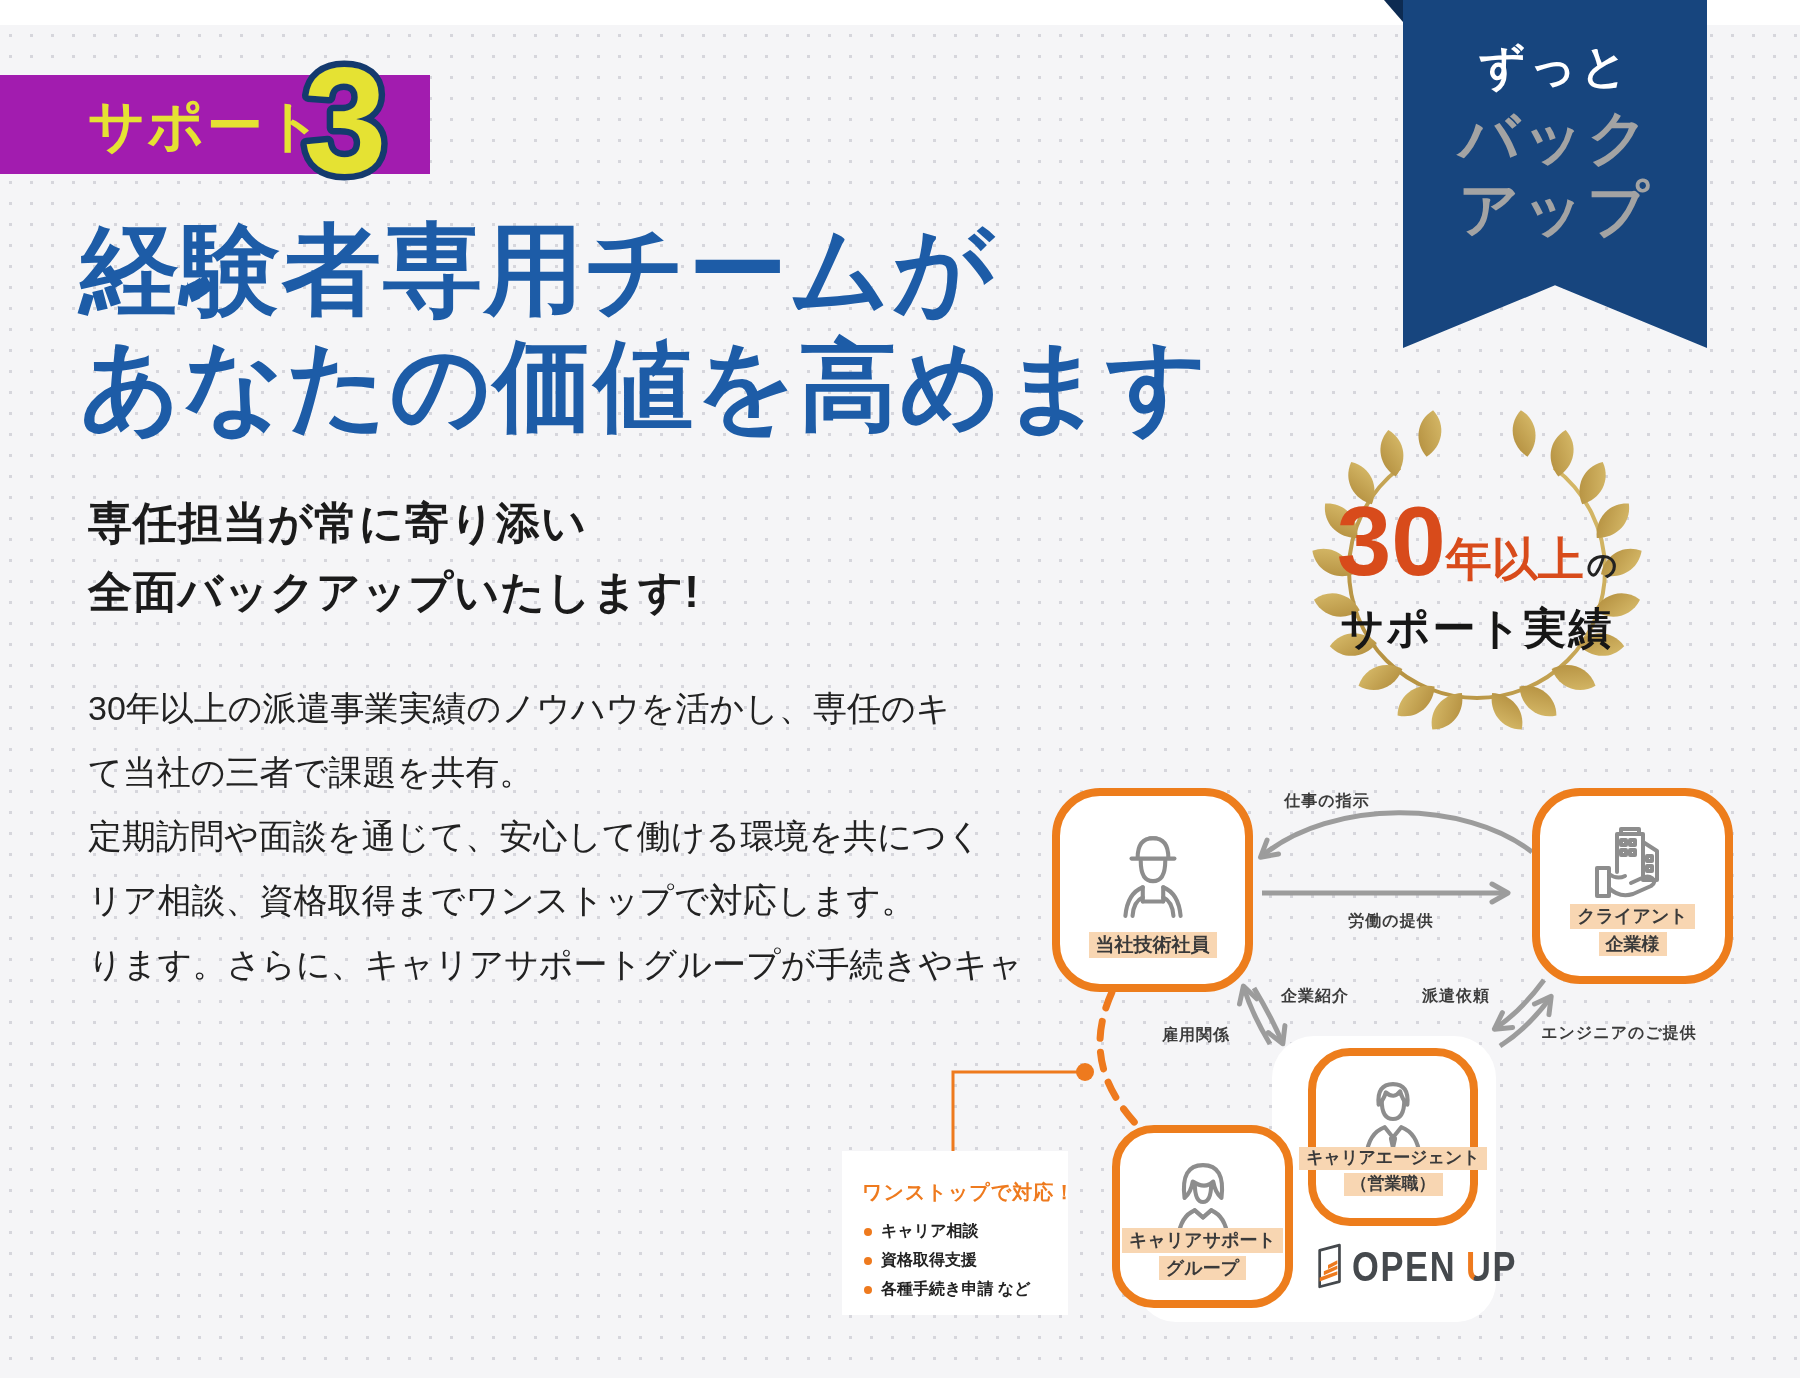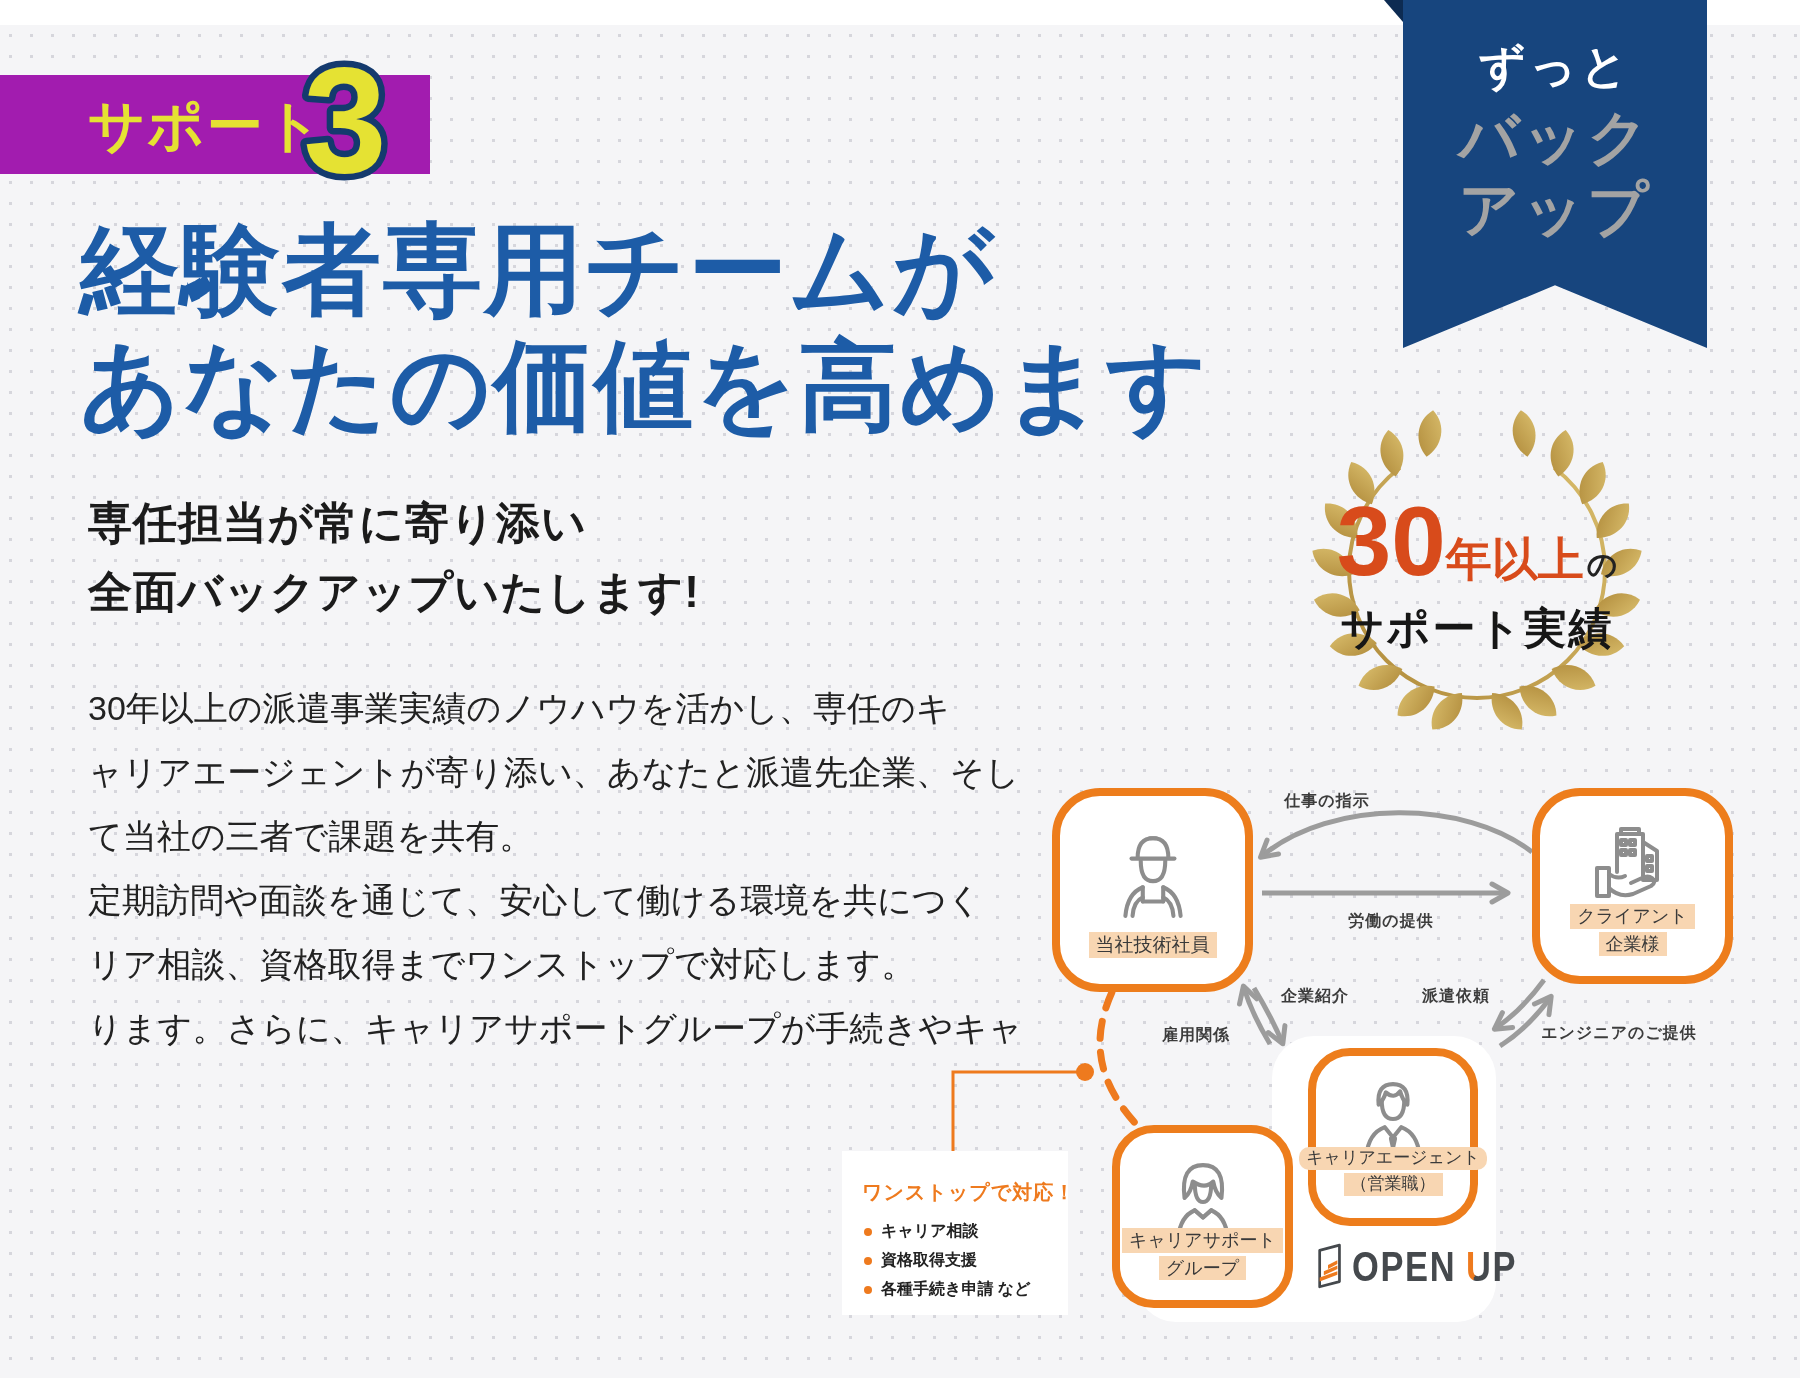--- a/index.html
+++ b/index.html
@@ -68,21 +68,21 @@
   .diagram-svg{position:absolute;left:0;top:0;z-index:2;pointer-events:none;}
   .card{
     position:absolute;background:#ffffff;border:8px solid #ed7d1c;box-sizing:border-box;z-index:3;
   }
   .card .cicon{position:absolute;left:50%;transform:translateX(-50%);}
   .card-labels{
     position:absolute;left:50%;transform:translateX(-50%);width:220px;text-align:center;z-index:4;
   }
   .tag{
     display:inline-block;background:#f8d6b2;padding:0 7px;margin-top:3px;
-    font-weight:400;color:#3a3a3a;line-height:1.35;white-space:nowrap;
+    font-weight:700;color:#3a3a3a;line-height:1.35;white-space:nowrap;
   }
   .card-engineer{left:1052px;top:788px;width:201px;height:204px;border-radius:48px;}
   .card-client{left:1532px;top:788px;width:201px;height:196px;border-radius:48px;}
   .card-agent{left:1308px;top:1048px;width:170px;height:178px;border-radius:42px;}
   .card-support{left:1112px;top:1125px;width:181px;height:183px;border-radius:42px;}
   .alabel{
     position:absolute;transform:translate(-50%,-50%);z-index:4;
     font-size:16px;font-weight:700;color:#3c3c3c;letter-spacing:1px;white-space:nowrap;
   }
   .lbl-work{left:1327px;top:801px;}
@@ -135,21 +135,20 @@
   <h1 class="title" style="margin:0;">
     <div>経験者専用チームが</div>
     <div>あなたの価値を高めます</div>
   </h1>
   <h2 class="subtitle" style="margin:0;">
     <div>専任担当が常に寄り添い</div>
     <div>全面バックアップいたします!</div>
   </h2>
   <div class="bodytext">
     <div>30年以上の派遣事業実績のノウハウを活かし、専任のキ</div>
-    <div>ャリアエージェントが寄り添い、あなたと派遣先企業、そし</div>
     <div>て当社の三者で課題を共有。</div>
     <div>定期訪問や面談を通じて、安心して働ける環境を共につく</div>
     <div>リア相談、資格取得までワンストップで対応します。</div>
     <div>ります。さらに、キャリアサポートグループが手続きやキャ</div>
   </div>
 
   <svg class="wreath" width="360" height="370" viewBox="1300 395 360 370">
     <defs>
       <linearGradient id="gg" x1="0" y1="1" x2="1" y2="0">
         <stop offset="0" stop-color="#b18c3c"></stop>
@@ -261,21 +260,21 @@
   <div class="card card-agent">
     <svg class="cicon" style="top:22px;" width="66" height="82" viewBox="0 0 64 80">
       <g class="icon-stroke">
         <path d="M18 26 Q16 6 32 6 Q48 6 46 26 Q41 21 39 13 Q33 21 25 14 Q23 21 18 26"></path>
         <path d="M21 22 Q21 40 32 40 Q43 40 43 22"></path>
         <path d="M6 76 Q8 54 24 48 L32 58 L40 48 Q56 54 58 76"></path>
         <path d="M30 59 L32 68 L34 59"></path>
       </g>
     </svg>
     <div class="card-labels" style="bottom:22px;">
-      <span class="tag" style="font-size:17px;border-radius:10px;">キャリアエージェント</span><br>
+      <span class="tag" style="font-size:17px;">キャリアエージェント</span><br>
       <span class="tag" style="font-size:17px;">（営業職）</span>
     </div>
   </div>
 
   <div class="card card-support">
     <svg class="cicon" style="top:26px;" width="66" height="82" viewBox="0 0 64 80">
       <g class="icon-stroke">
         <path d="M14 38 Q10 6 32 6 Q54 6 50 38 Q44 33 42 22 Q34 30 22 22 Q20 33 14 38"></path>
         <path d="M24 24 Q24 42 32 42 Q40 42 40 24"></path>
         <path d="M8 76 Q10 56 24 50 L32 57 L40 50 Q54 56 56 76"></path>

